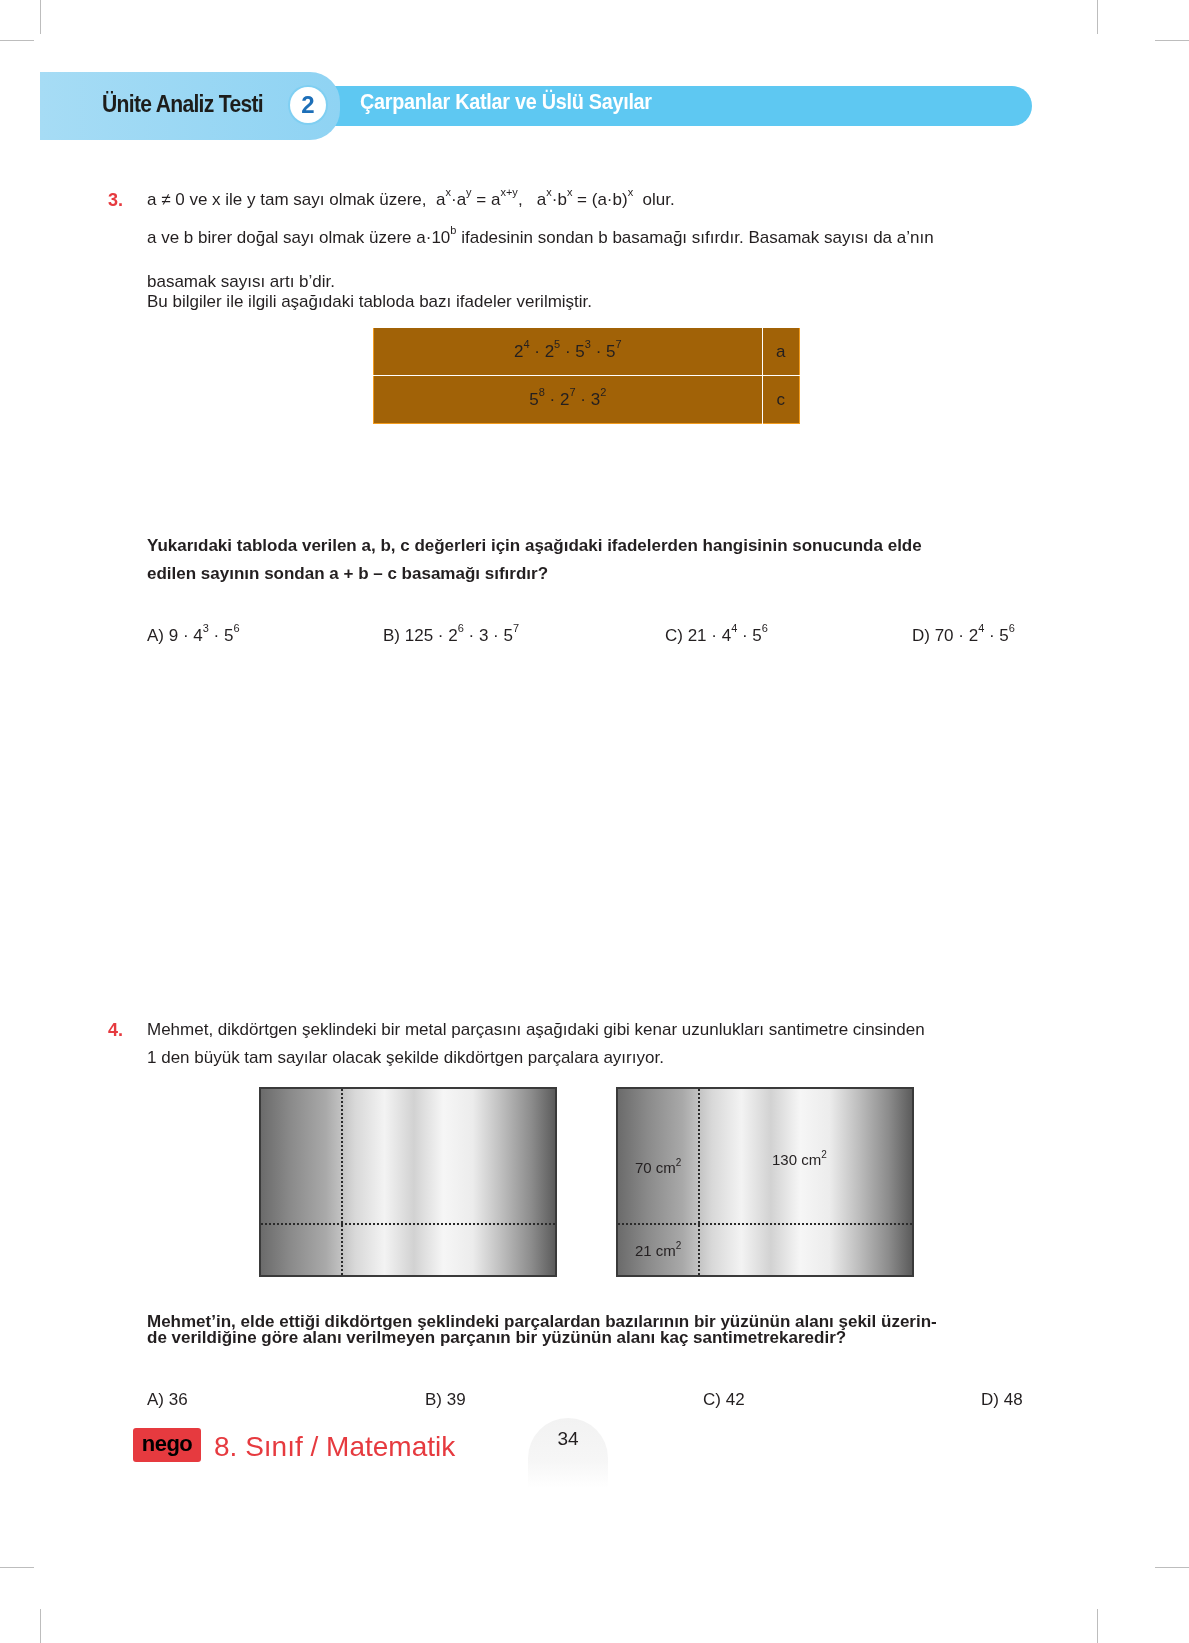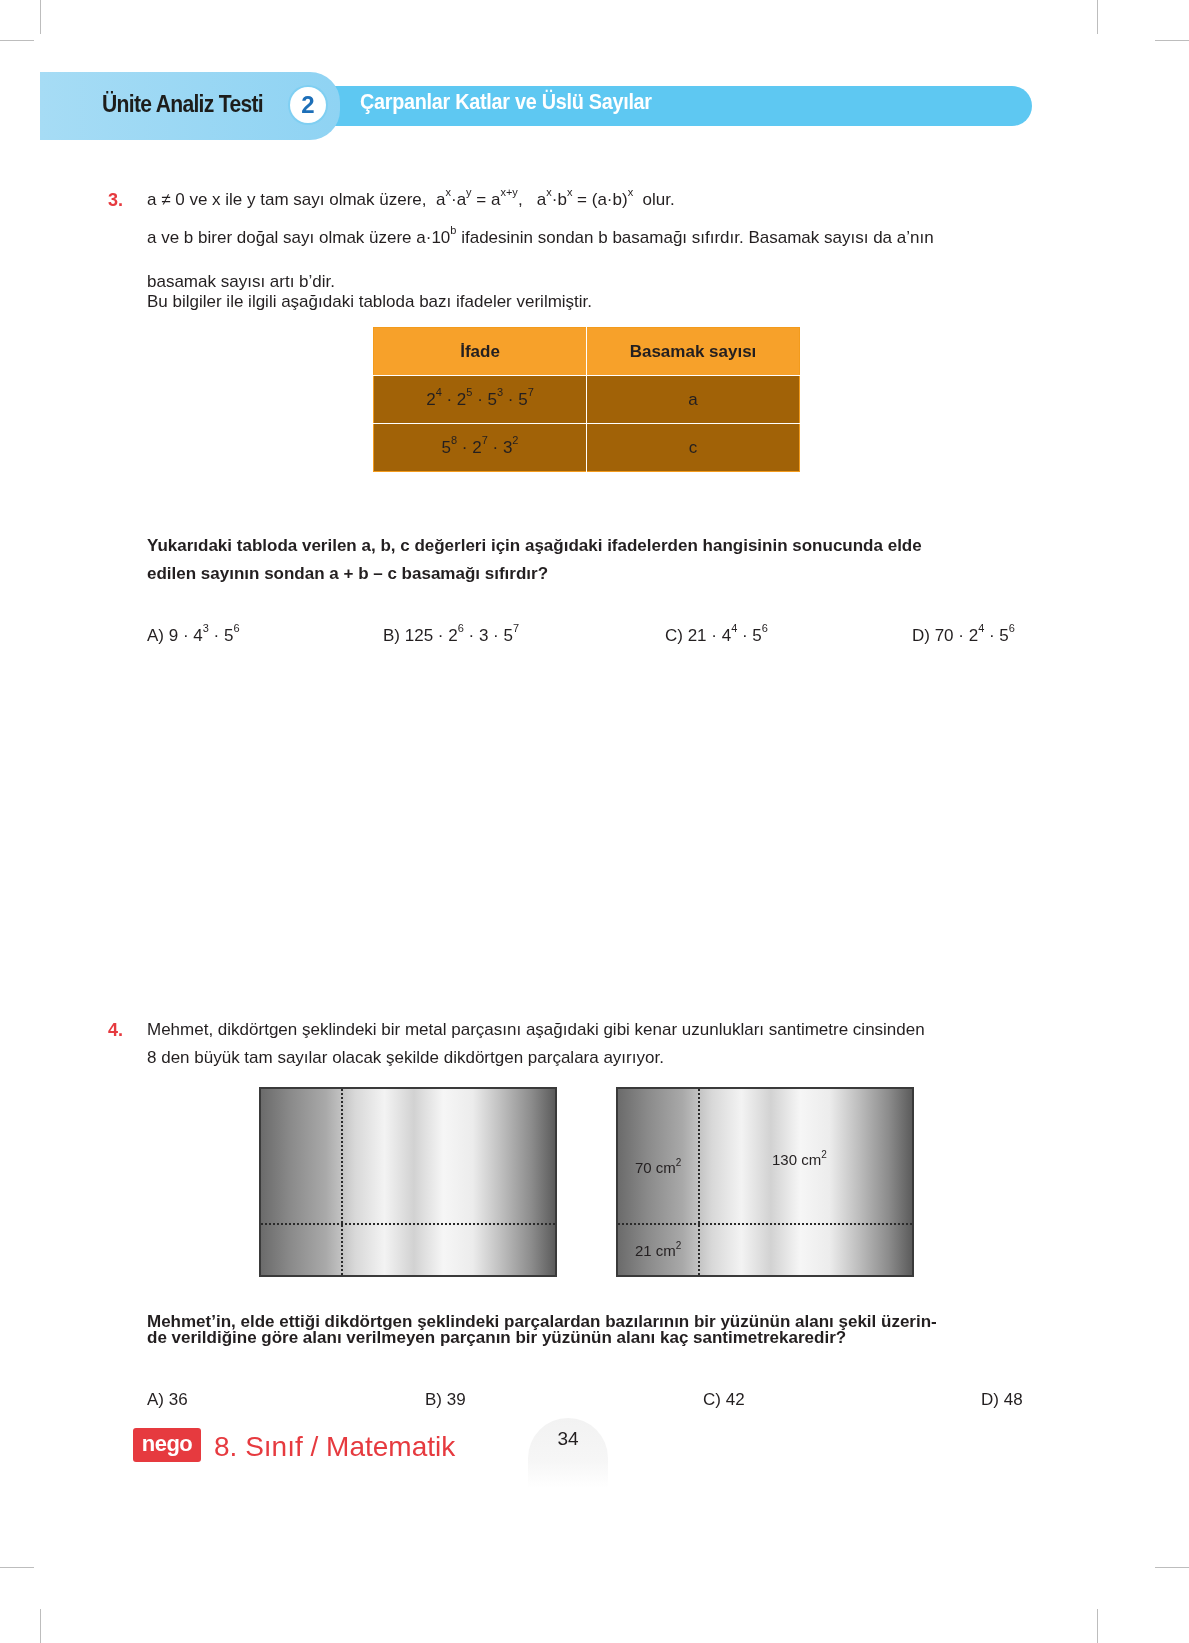--- a/index.html
+++ b/index.html
@@ -42,21 +42,21 @@
   
   .metal { position: absolute; top: 1087px; width: 298px; height: 190px; border: 2px solid #3a3a3a;
     background: linear-gradient(90deg, #6b6b6b 0%, #8a8a8a 10%, #a9a9a9 22%, #d8d8d8 32%, #f3f3f3 42%, #d2d2d2 52%, #f6f6f6 62%, #ececec 72%, #bdbdbd 82%, #8c8c8c 92%, #5c5c5c 100%); }
   .vline { position: absolute; top: 0; bottom: 0; width: 0; border-left: 2px dotted #2a2a2a; }
   .hline { position: absolute; left: 0; right: 0; height: 0; border-top: 2px dotted #2a2a2a; }
   .area { position: absolute; font-size: 15px; color: #231f20; }
   .area sup { font-size: 10px; vertical-align: 7px; }
 
   
   .logo { position: absolute; left: 133px; top: 1428px; width: 68px; height: 34px; background: #e63a3f; border-radius: 3px;
-    color: #ffffff; font-weight: bold; font-size: 22px; text-align: center; line-height: 32px; letter-spacing: -0.5px; }
+    color: #000000; font-weight: bold; font-size: 22px; text-align: center; line-height: 32px; letter-spacing: -0.5px; }
   .footer-label { position: absolute; left: 214px; top: 1431px; font-size: 28px; color: #e63a3f; }
   .page-tab { position: absolute; left: 528px; top: 1418px; width: 80px; height: 70px;
     background: linear-gradient(180deg, #f2f2f2 0%, #f6f6f6 60%, #ffffff 100%); border-radius: 40px 40px 0 0; }
   .page-num { position: absolute; left: 528px; top: 1428px; width: 80px; text-align: center; font-size: 19px; color: #231f20; }
 </style>
 </head>
 <body>
 
 <div class="crop v" style="left:40px;top:0;"></div>
 <div class="crop h" style="left:0;top:40px;"></div>
@@ -83,24 +83,20 @@
   <span>olur.</span>
 </div>
 <div class="txt" style="left:147px;top:224px;">
   <span>a ve b birer doğal sayı olmak üzere a·10</span><sup>b</sup><span> ifadesinin sondan b basamağı sıfırdır. Basamak sayısı da a’nın</span>
 </div>
 <div class="txt" style="left:147px;top:252px;margin-top:16px;">basamak sayısı artı b’dir.</div>
 <div class="txt" style="left:147px;top:288px;">Bu bilgiler ile ilgili aşağıdaki tabloda bazı ifadeler verilmiştir.</div>
 
 <table class="table">
   <tbody>
-      <tr>
-    <th class="c1">İfade</th>
-    <th>Basamak sayısı</th>
-  </tr>
   <tr>
     <td>2<sup>4</sup> · 2<sup>5</sup> · 5<sup>3</sup> · 5<sup>7</sup></td>
     <td>a</td>
   </tr>
   <tr>
     <td>5<sup>8</sup> · 2<sup>7</sup> · 3<sup>2</sup></td>
     <td>c</td>
   </tr>
 </tbody>
   </table>
@@ -108,21 +104,21 @@
 <div class="txt bold" style="left:147px;top:532px;">Yukarıdaki tabloda verilen a, b, c değerleri için aşağıdaki ifadelerden hangisinin sonucunda elde</div>
 <div class="txt bold" style="left:147px;top:560px;">edilen sayının sondan a + b – c basamağı sıfırdır?</div>
 
 <div class="opt" style="left:147px;top:612px;">A) 9 · 4<sup>3</sup> · 5<sup>6</sup></div>
 <div class="opt" style="left:383px;top:612px;">B) 125 · 2<sup>6</sup> · 3 · 5<sup>7</sup></div>
 <div class="opt" style="left:665px;top:612px;">C) 21 · 4<sup>4</sup> · 5<sup>6</sup></div>
 <div class="opt" style="left:912px;top:612px;">D) 70 · 2<sup>4</sup> · 5<sup>6</sup></div>
 
 <div class="q-num" style="left:108px;top:1020px;">4.</div>
 <div class="txt" style="left:147px;top:1016px;">Mehmet, dikdörtgen şeklindeki bir metal parçasını aşağıdaki gibi kenar uzunlukları santimetre cinsinden</div>
-<div class="txt" style="left:147px;top:1044px;">8 den büyük tam sayılar olacak şekilde dikdörtgen parçalara ayırıyor.</div>
+<div class="txt" style="left:147px;top:1044px;">1 den büyük tam sayılar olacak şekilde dikdörtgen parçalara ayırıyor.</div>
 
 <div class="metal" style="left:259px;">
   <div class="vline" style="left:80px;"></div>
   <div class="hline" style="top:134px;"></div>
 </div>
 
 <div class="metal" style="left:616px;">
   <div class="vline" style="left:80px;"></div>
   <div class="hline" style="top:134px;"></div>
   <div class="area" style="left:17px;top:70px;"><span>70 cm</span><sup>2</sup></div>

